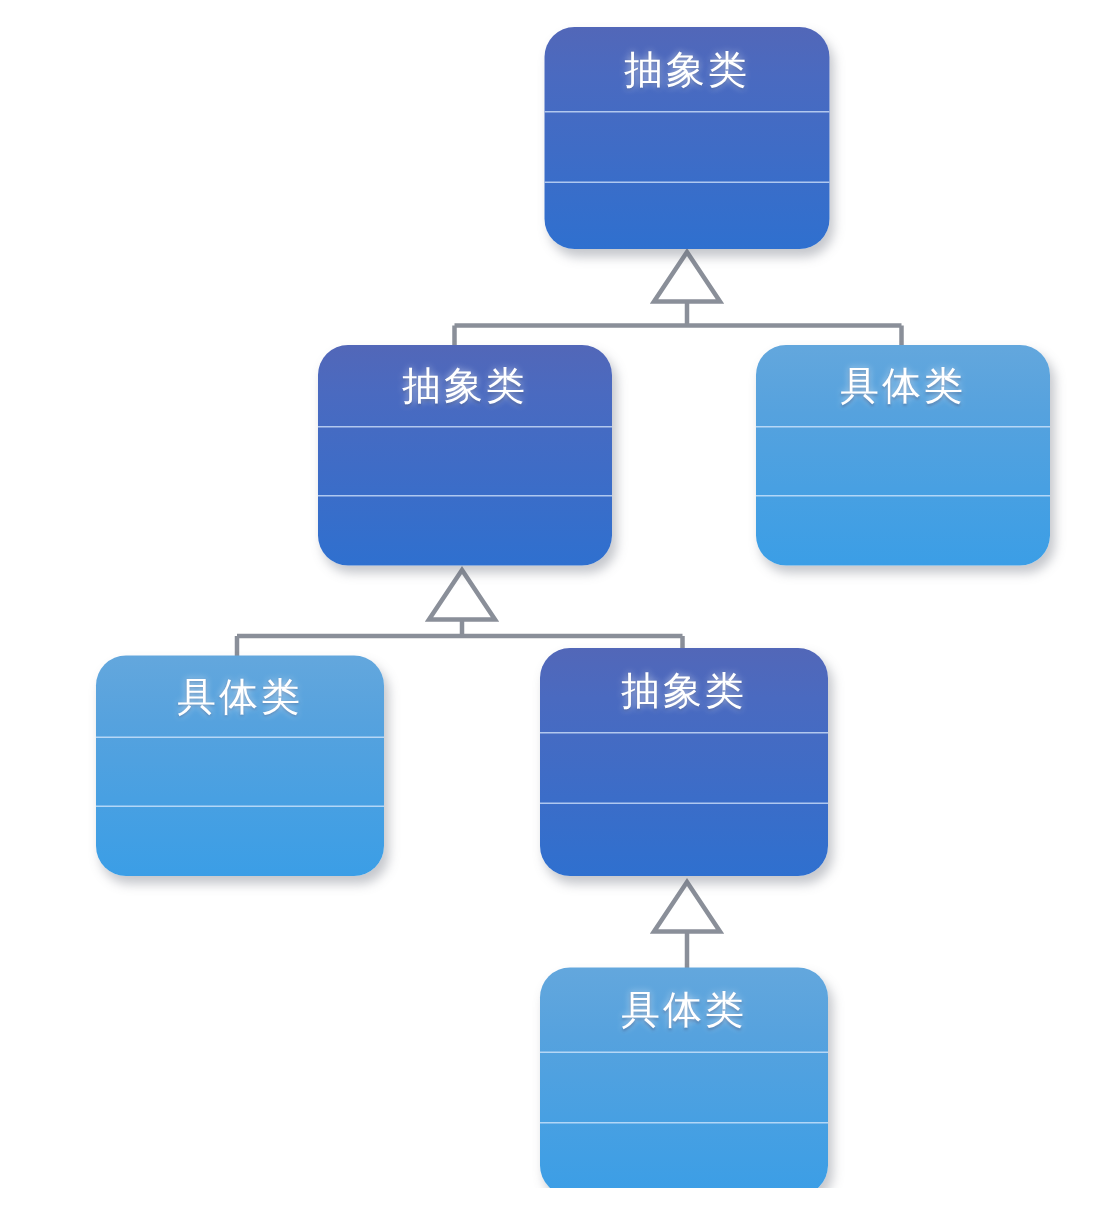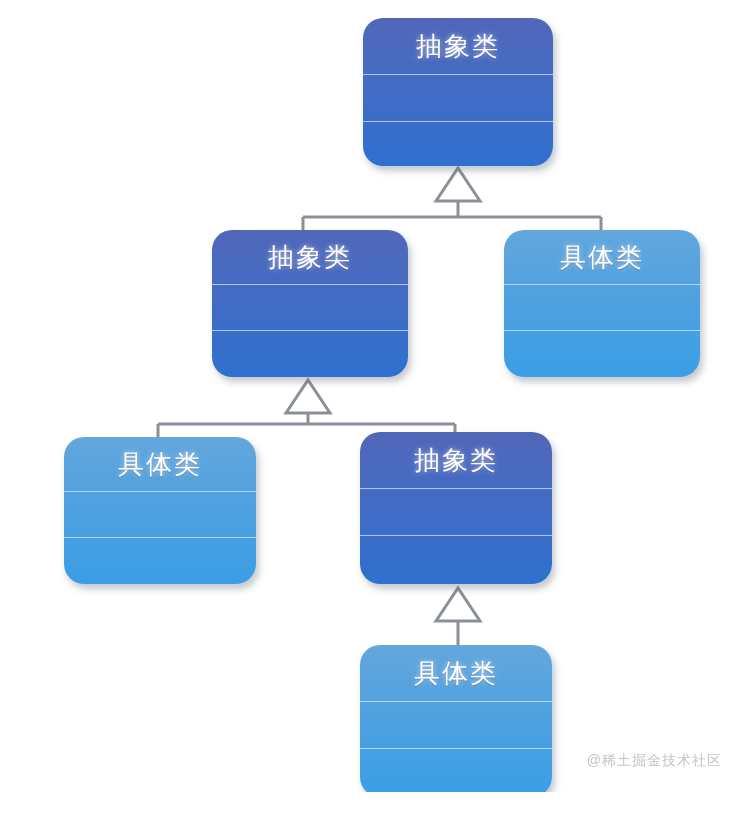--- a/index.html
+++ b/index.html
@@ -127,15 +127,14 @@
     <div class="box-attr-row row-divider" style="height: 46px;"></div>
     <div class="box-method-row row-divider" style="flex: 1 1 auto;"></div>
   </div>
 
   <div class="uml-class-box variant-concrete" id="node-5" style="left: 360px; top: 645px; width: 192px; height: 152px;">
     <div class="box-title-row" style="height: 56px;">具体类</div>
     <div class="box-attr-row row-divider" style="height: 46px;"></div>
     <div class="box-method-row row-divider" style="flex: 1 1 auto;"></div>
   </div>
 
-  <div class="watermark-label">@稀土掘金技术社区</div>
 
 </div>
 
 </body></html>

